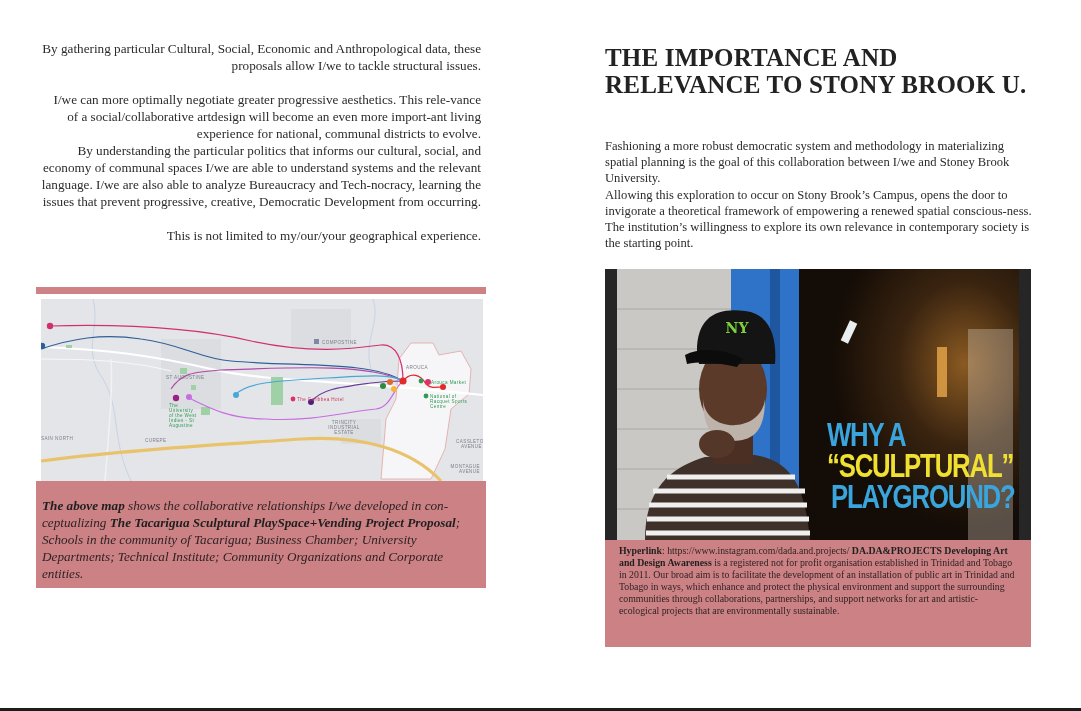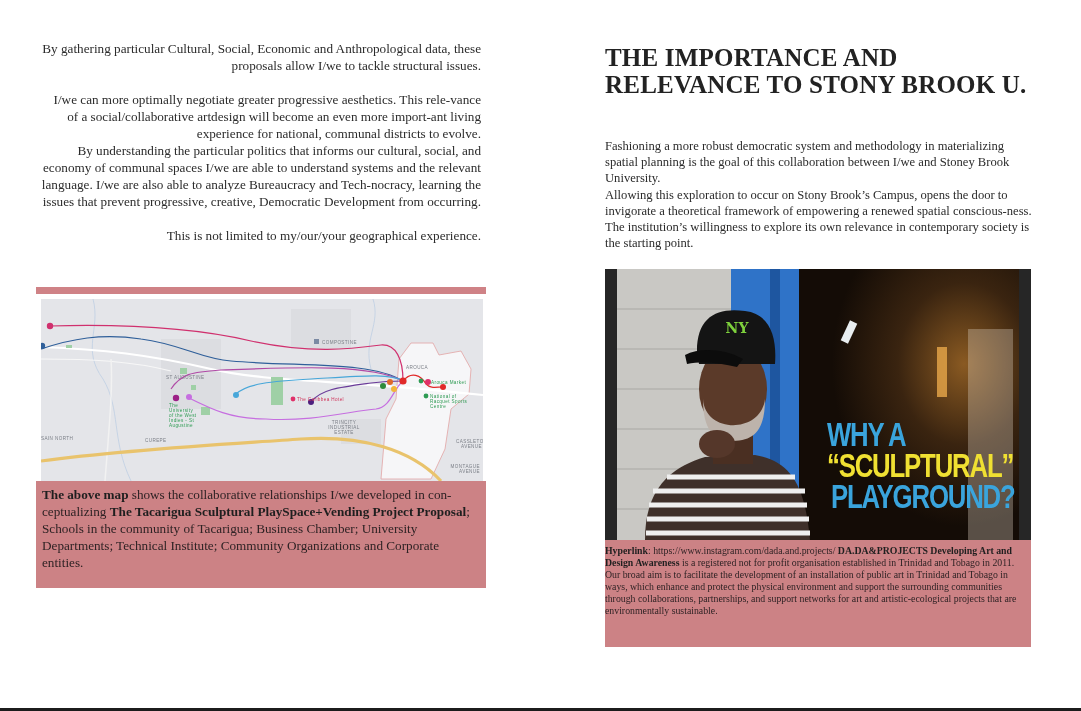--- a/index.html
+++ b/index.html
@@ -18,31 +18,31 @@
   #right-text .para { font-size: 12.6px; line-height: 16.2px; }
 
   #pink-bar { position: absolute; left: 36px; top: 287px; width: 450px; height: 7px; background: #cf8286; }
 
   #map { position: absolute; left: 41px; top: 299px; width: 442px; height: 182px; background: #e6e7ea; overflow: hidden; }
   #map svg { position: absolute; left: 0; top: 0; width: 442px; height: 182px; }
   .map-label { position: absolute; font-family: "Liberation Sans", sans-serif; font-size: 4.6px; color: #7b7f87; letter-spacing: 0.4px; white-space: nowrap; }
   .map-label.green { color: #2e9b53; }
   .map-label.red { color: #d0345a; }
 
-  #map-caption { position: absolute; left: 36px; top: 481px; width: 450px; height: 107px; background: #cc8285; padding: 5px 6px; }
+  #map-caption { position: absolute; left: 36px; top: 481px; width: 450px; height: 107px; background: #cc8285; padding: 16px 6px; font-style: italic; }
   #map-caption .para { color: #2e2224; font-size: 13.2px; line-height: 17px; }
 
   #photo { position: absolute; left: 605px; top: 269px; width: 426px; height: 292px; background: #2a2a2a; overflow: hidden; }
   #photo svg { position: absolute; left: 0; top: 0; width: 426px; height: 271px; }
   .poster-text { position: absolute; font-family: "Liberation Sans", "DejaVu Sans", sans-serif; font-weight: bold;
     font-size: 33px; line-height: 31px; letter-spacing: -1.5px; transform: scaleX(0.78); transform-origin: left top; white-space: nowrap; }
   .poster-text.blue { color: #3aa4dc; }
   .poster-text.yellow { color: #f0e032; }
 
-  #photo-caption { position: absolute; left: 605px; top: 540px; width: 426px; height: 107px; background: #cc8285; padding: 5px 0; }
+  #photo-caption { position: absolute; left: 605px; top: 540px; width: 426px; height: 107px; background: #cc8285; padding: 5px 14px; }
   #photo-caption .para { font-size: 9.8px; line-height: 12.1px; color: #2e2224; }
 
   #bottom-rule { position: absolute; left: 0; top: 708px; width: 1081px; height: 3px; background: #1c1c1c; }
 </style>
 </head>
 <body>
 
 <div id="left-text">
   <p class="para">By gathering particular Cultural, Social, Economic and Anthropological data, these proposals allow I/we  to tackle structural issues.</p>
   <p class="para" style="margin-bottom:0">I/we can more optimally negotiate greater progressive aesthetics. This rele-vance of a social/collaborative artdesign will become an even more import-ant living experience for national, communal districts to evolve.</p>

